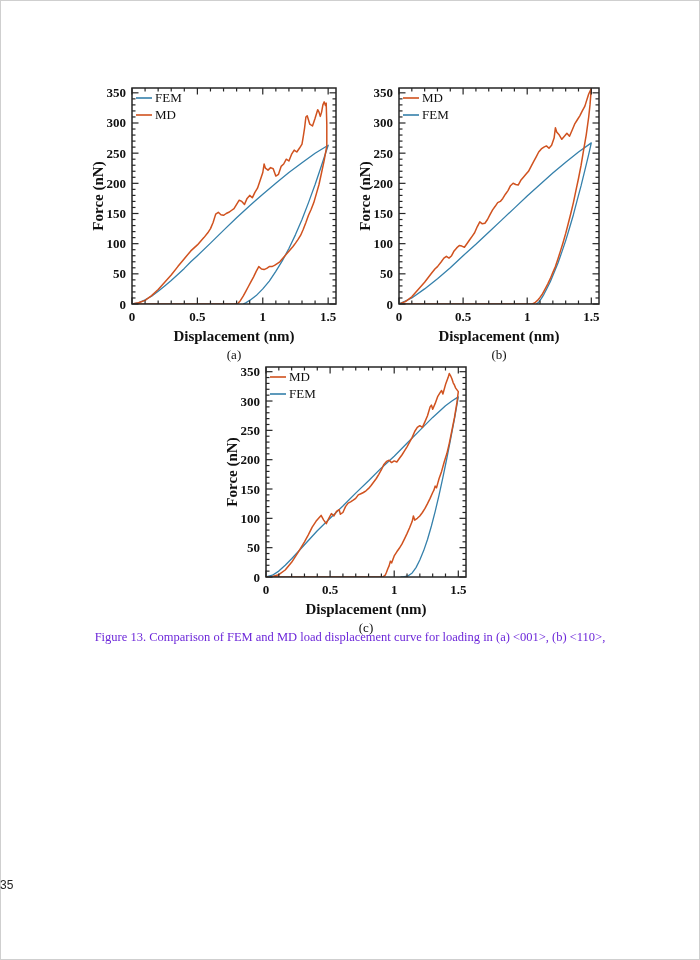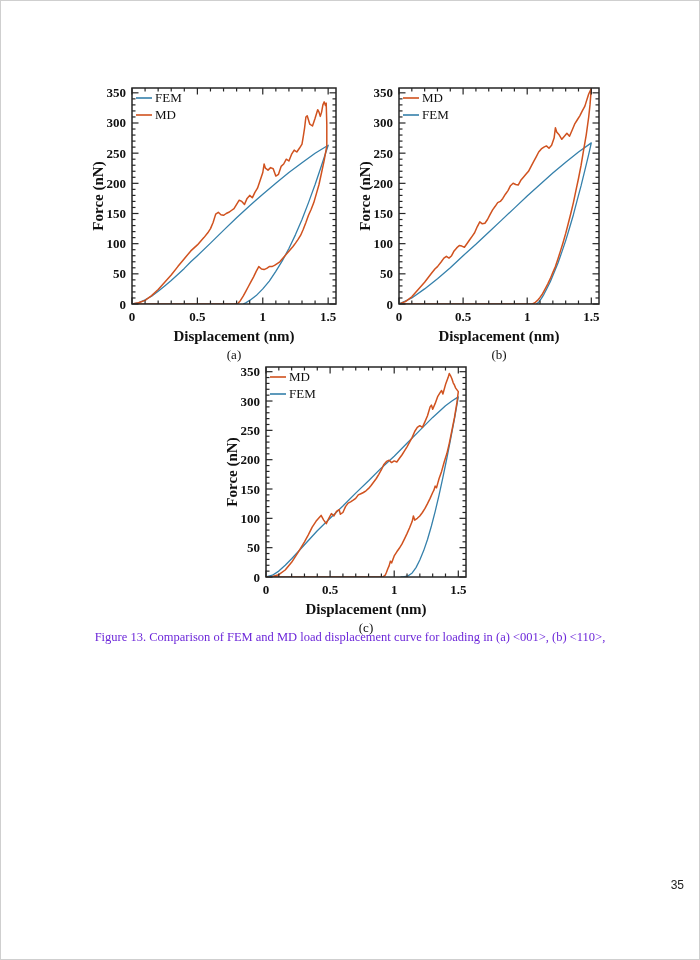--- a/index.html
+++ b/index.html
@@ -5,21 +5,21 @@
   html,body{margin:0;padding:0;background:#ffffff;}
   body{width:700px;height:960px;position:relative;font-family:"Liberation Serif",serif;color:#1a1a1a;}
   .page{position:absolute;left:0;top:0;width:698px;height:958px;border:1px solid #cfcfcf;background:#fff;}
   .chart{position:absolute;}
   svg text{font-family:"Liberation Serif",serif;fill:#111;}
   svg .tick-label{font-size:13px;font-weight:bold;}
   svg .axis-label{font-size:15px;font-weight:bold;}
   svg .panel-label{font-size:13px;font-weight:normal;}
   svg .legend-label{font-size:13px;font-weight:normal;}
   .caption{position:absolute;left:60px;top:628px;width:580px;text-align:center;font-size:12.5px;line-height:1.5;color:#6d28d9;}
-  .page-number{position:absolute;left:0;top:878px;width:684px;text-align:right;font-family:"Liberation Sans",sans-serif;font-size:12px;color:#222;}
+  .page-number{position:absolute;left:0;top:878px;width:684px;text-align:left;font-family:"Liberation Sans",sans-serif;font-size:12px;color:#222;}
 </style>
 </head>
 <body>
 
 <div class="page"></div>
 
 <div class="chart" id="chart-0" style="left:90px;top:80px;"><svg width="258" height="284" viewBox="0 0 258 284">
       <defs>
         <clipPath id="clip0">
           <rect x="42" y="8" width="204" height="216"></rect>

